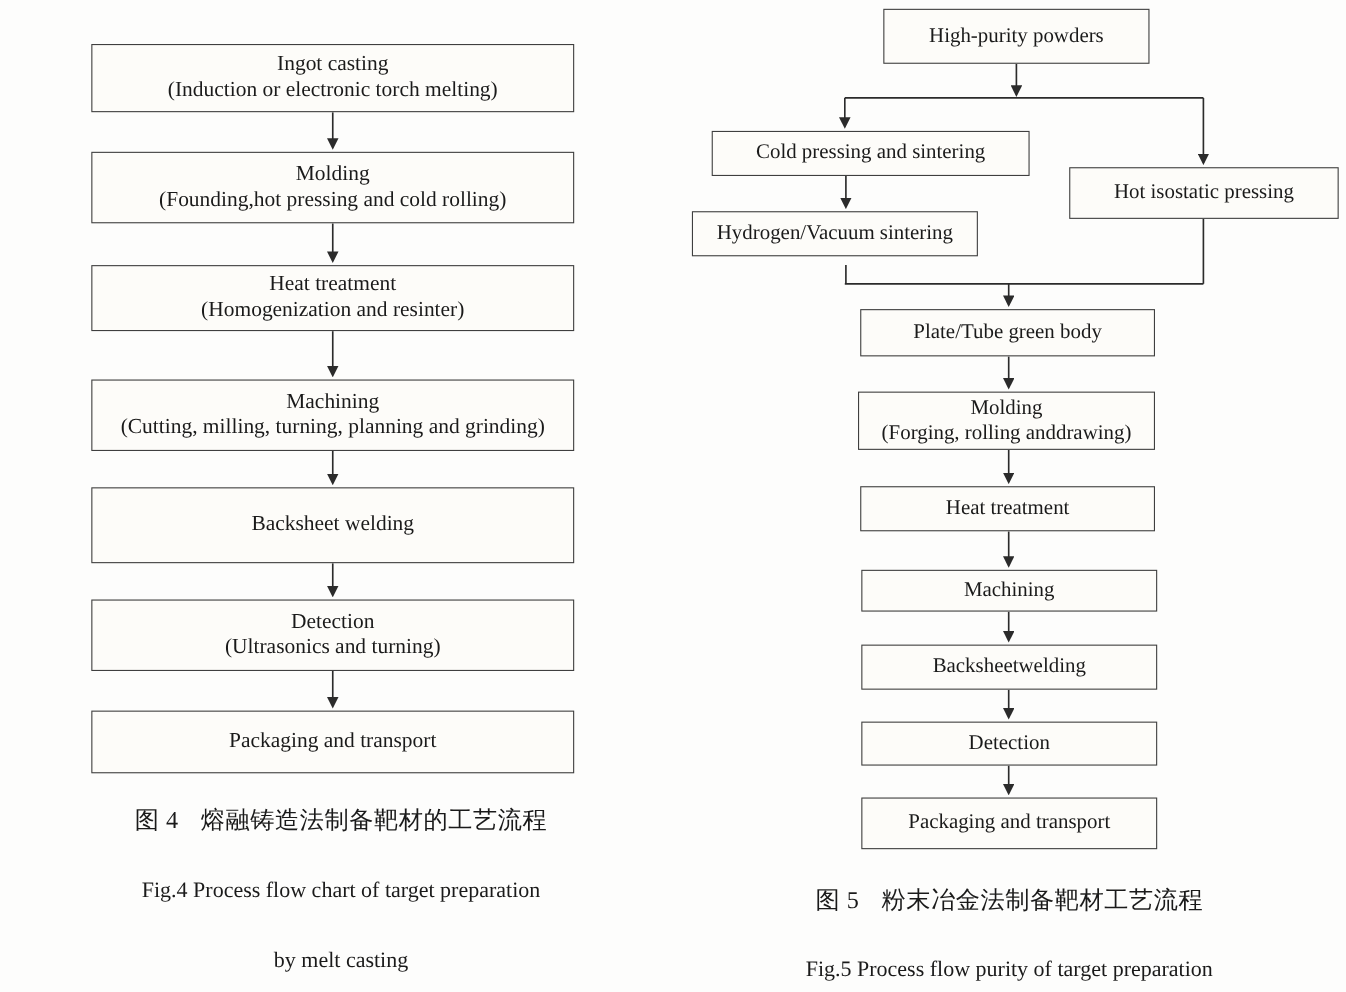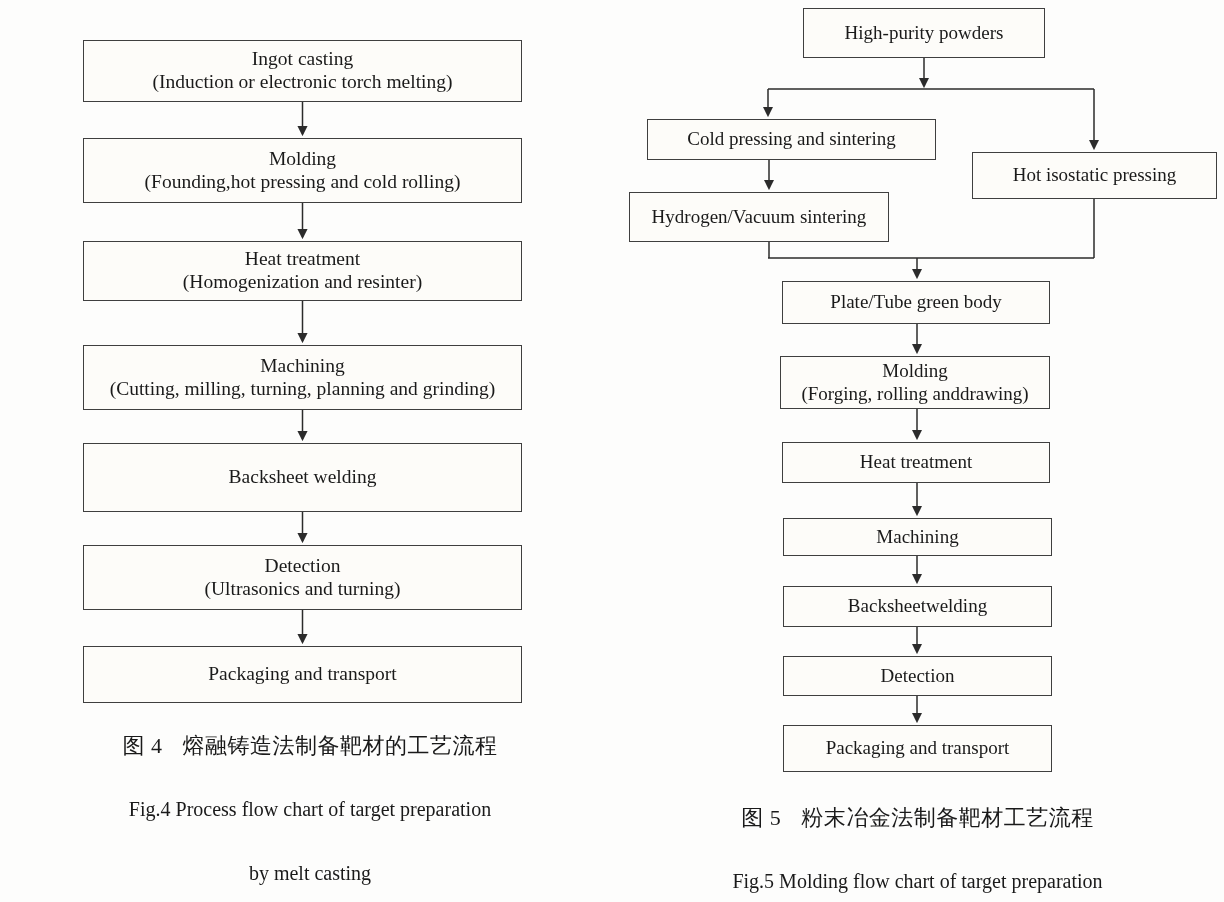--- a/index.html
+++ b/index.html
@@ -100,21 +100,21 @@
   </section>
 
   <section>
 
     <div class="box f5" style="left:803px;top:8px;width:242px;height:50px">
       <div class="t">High-purity powders</div>
     </div>
     <div class="box f5" style="left:647px;top:119px;width:289px;height:41px">
       <div class="t">Cold pressing and sintering</div>
     </div>
-    <div class="box f5" style="left:629px;top:192px;width:260px;height:50px">
+    <div class="box f5" style="left:629px;top:192px;width:260px;height:41px">
       <div class="t">Hydrogen/Vacuum sintering</div>
     </div>
     <div class="box f5" style="left:972px;top:152px;width:245px;height:47px">
       <div class="t">Hot isostatic pressing</div>
     </div>
     <div class="box f5" style="left:782px;top:281px;width:268px;height:43px">
       <div class="t">Plate/Tube green body</div>
     </div>
     <div class="box f5" style="left:780px;top:356px;width:270px;height:53px">
       <div class="t">Molding</div>
@@ -133,18 +133,18 @@
       <div class="t">Detection</div>
     </div>
     <div class="box f5" style="left:783px;top:725px;width:269px;height:47px">
       <div class="t">Packaging and transport</div>
     </div>
 
     <div class="caption" style="left:645px;top:803px;width:545px">
       <div class="zh">
         <span>图 5</span><span class="gap"></span><span>粉末冶金法制备靶材工艺流程</span>
       </div>
-      <div class="en">Fig.5 Molding flow chart of target preparation</div>
+      <div class="en">Fig.5 Process flow purity of target preparation</div>
       <div class="en">by powder metallurgy</div>
     </div>
   </section>
 
 </div>
 
 </body></html>

